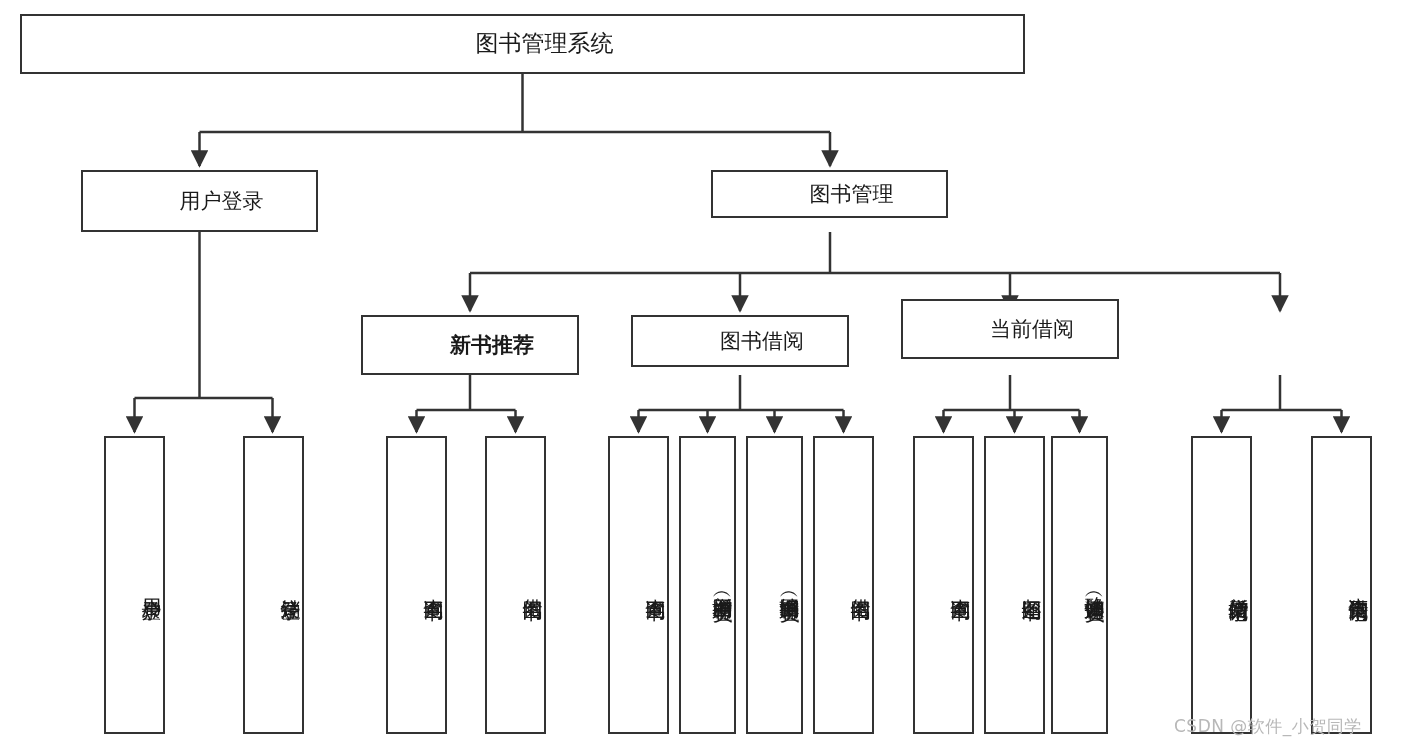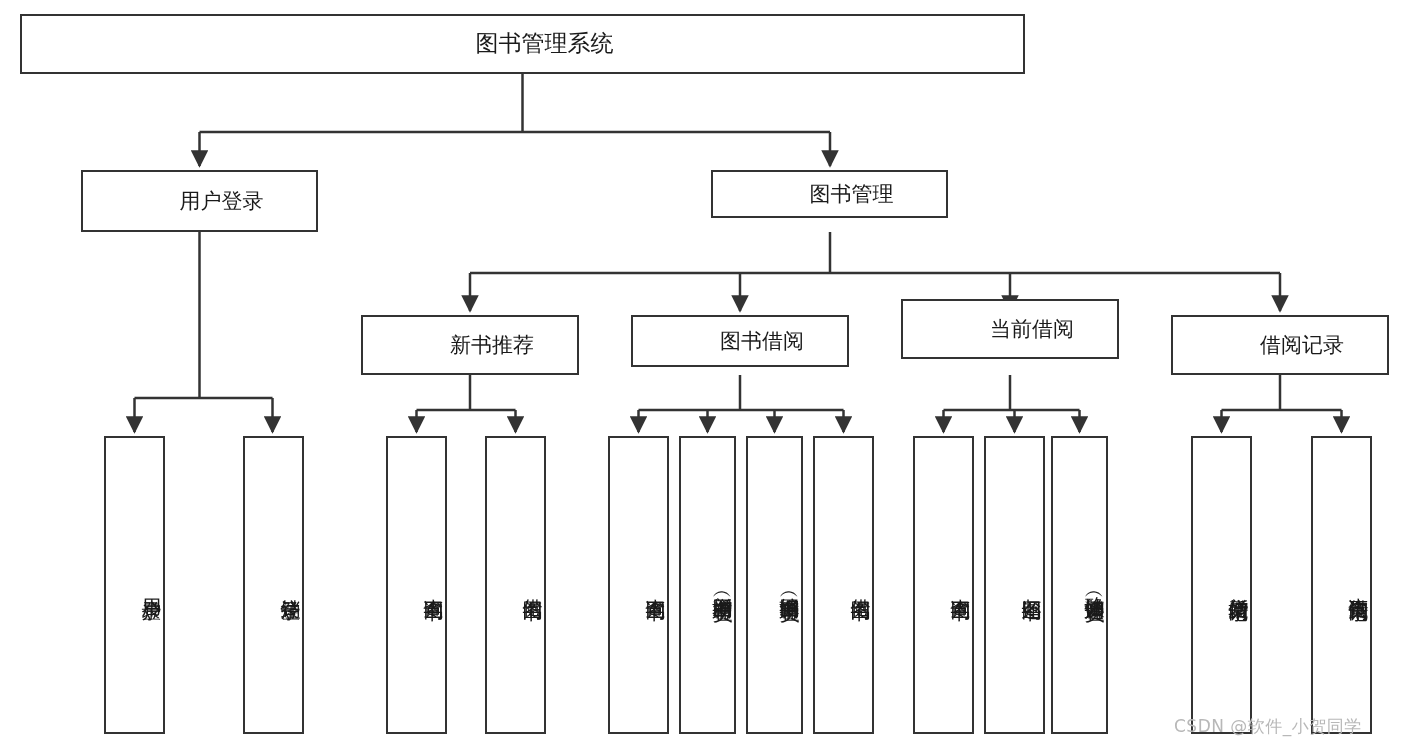--- a/index.html
+++ b/index.html
@@ -123,24 +123,23 @@
       <path d="M 1221.5 410 L 1221.5 432" marker-end="url(#arrow)"></path>
       <path d="M 1341.5 410 L 1341.5 432" marker-end="url(#arrow)"></path>
     </g>
   </svg>
 
   <div class="node root" style="left: 20px; top: 14px; width: 1005px; height: 60px;">图书管理系统</div>
 
   <div class="node branch" style="left: 81px; top: 170px; width: 237px; height: 62px;">用户登录</div>
   <div class="node branch" style="left: 711px; top: 170px; width: 237px; height: 48px;">图书管理</div>
 
-  <div class="node branch" style="left: 361px; top: 315px; width: 218px; height: 60px;">新书推荐</div>
+  <div class="node branch" style="left: 361px; top: 315px; width: 218px; height: 60px; font-weight: bold;">新书推荐</div>
   <div class="node branch" style="left: 631px; top: 315px; width: 218px; height: 52px;">图书借阅</div>
   <div class="node branch" style="left: 901px; top: 299px; width: 218px; height: 60px;">当前借阅</div>
-  <div class="node branch" style="left: 1171px; top: 315px; width: 218px; height: 60px;">借阅记录</div>
 
   <div class="node leaf" style="left: 104px; top: 436px; width: 61px; height: 298px;">用户登录</div>
   <div class="node leaf" style="left: 243px; top: 436px; width: 61px; height: 298px;">注销登录</div>
   <div class="node leaf" style="left: 386px; top: 436px; width: 61px; height: 298px;">查询图书</div>
   <div class="node leaf" style="left: 485px; top: 436px; width: 61px; height: 298px;">借阅图书</div>
   <div class="node leaf" style="left: 608px; top: 436px; width: 61px; height: 298px;">查询图书</div>
   <div class="node leaf tall-text" style="left: 679px; top: 436px; width: 57px; height: 298px;">新增图书（管理员）</div>
   <div class="node leaf tall-text" style="left: 746px; top: 436px; width: 57px; height: 298px;">编辑图书（管理员）</div>
   <div class="node leaf" style="left: 813px; top: 436px; width: 61px; height: 298px;">借阅图书</div>
   <div class="node leaf" style="left: 913px; top: 436px; width: 61px; height: 298px;">查询图书</div>

